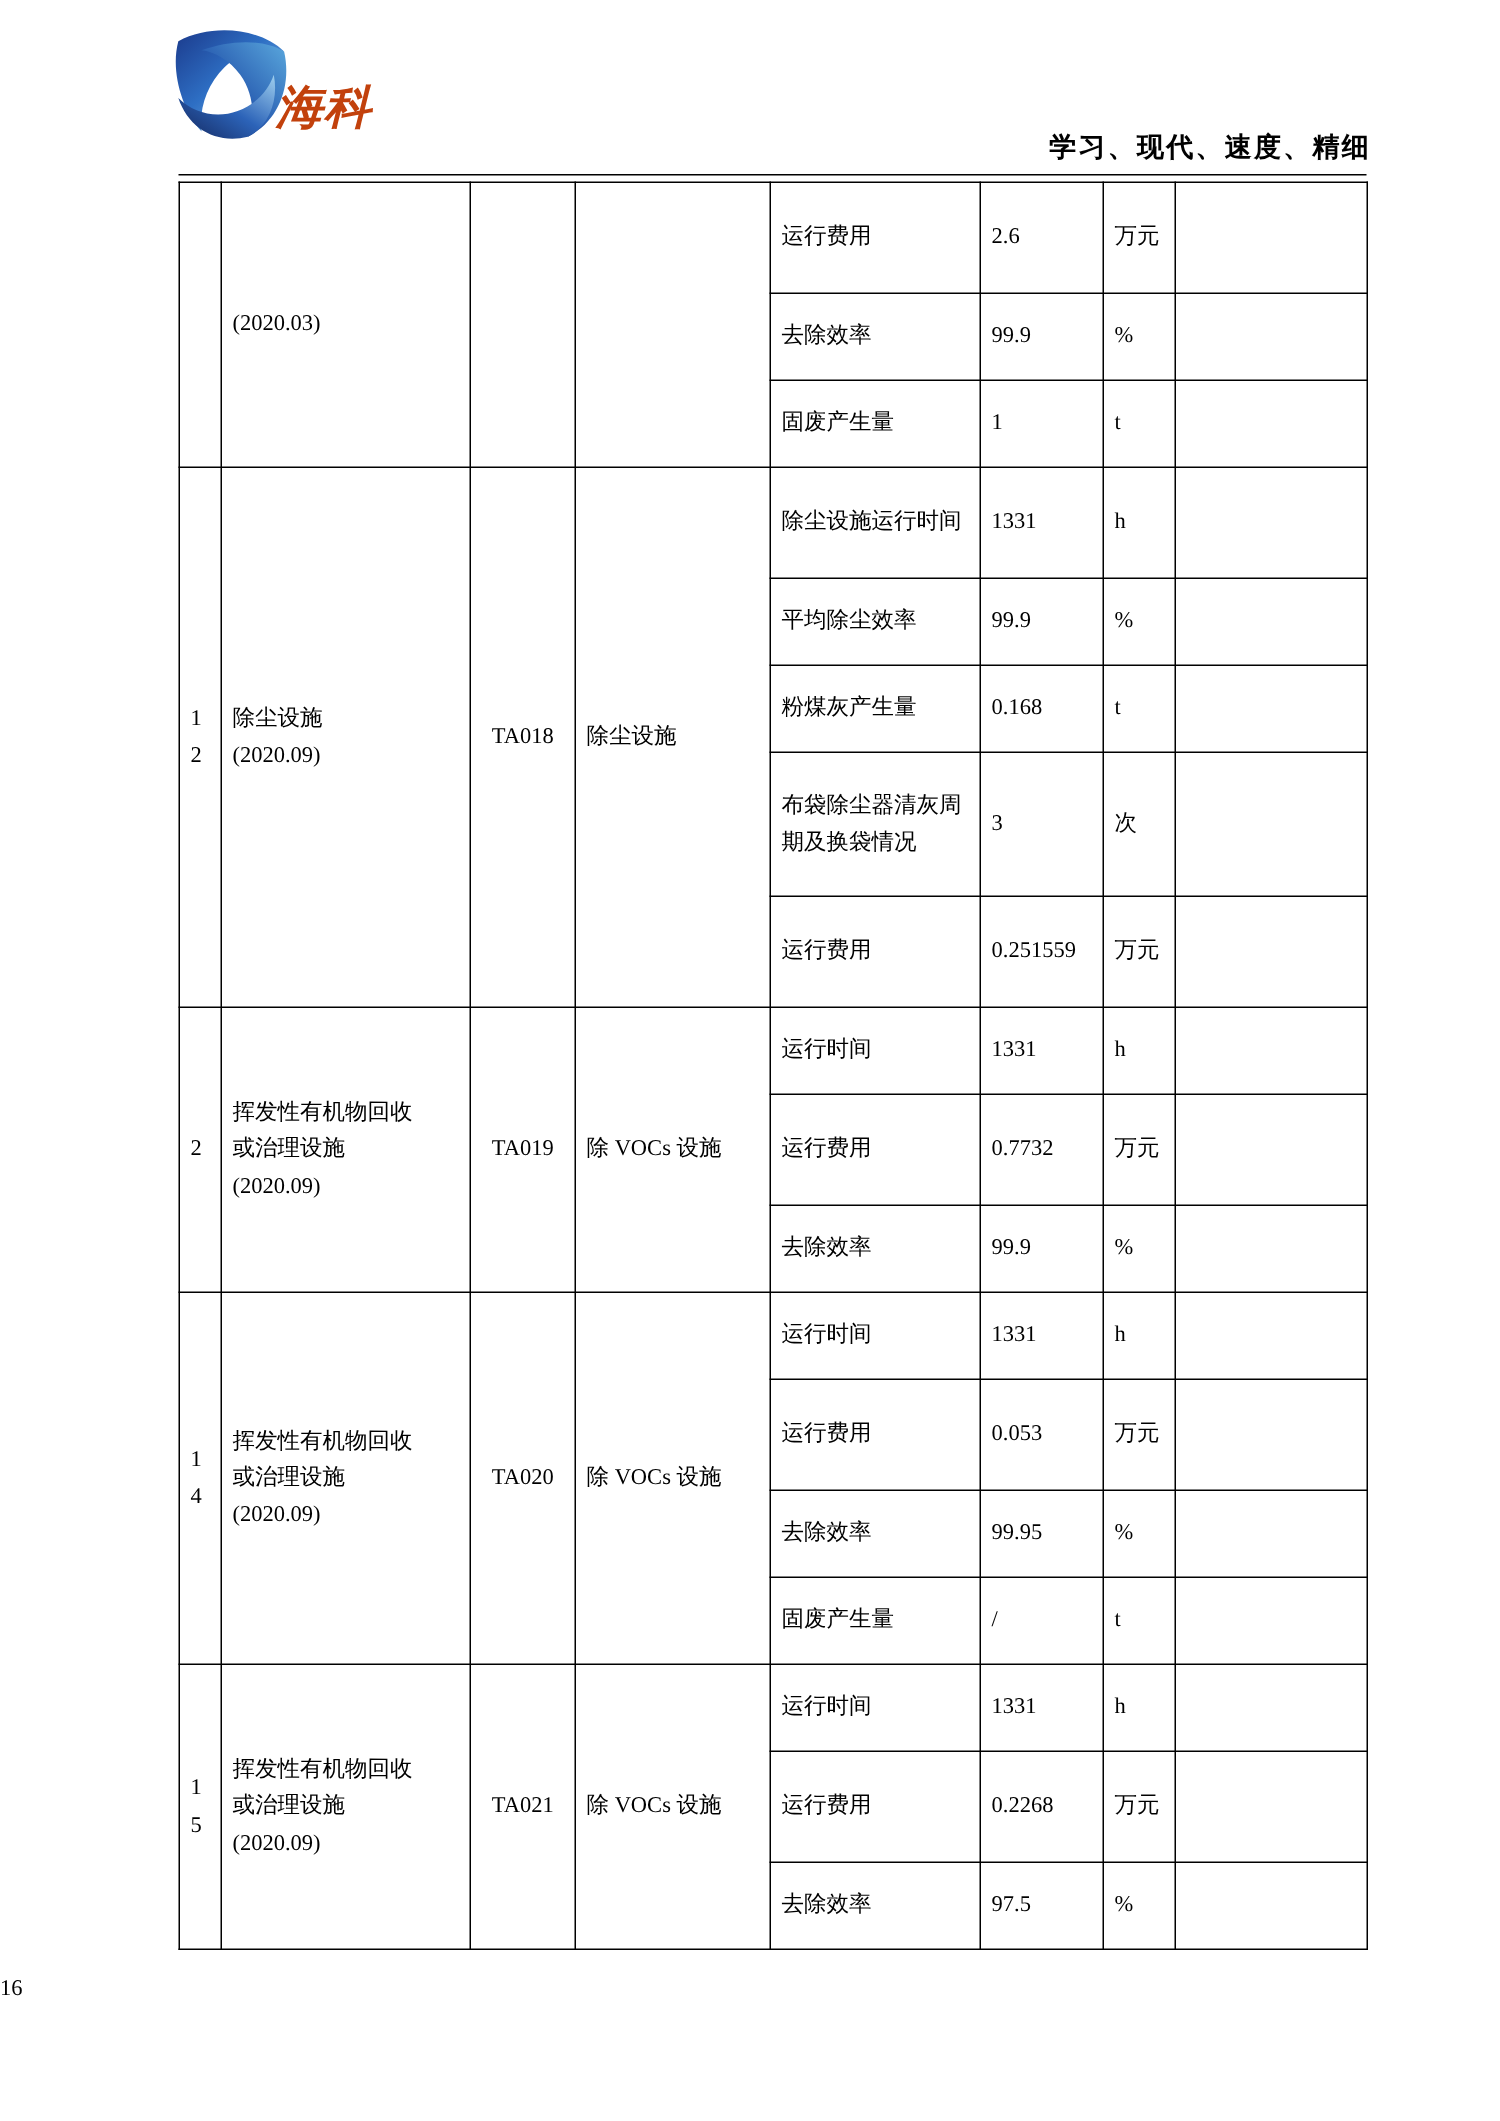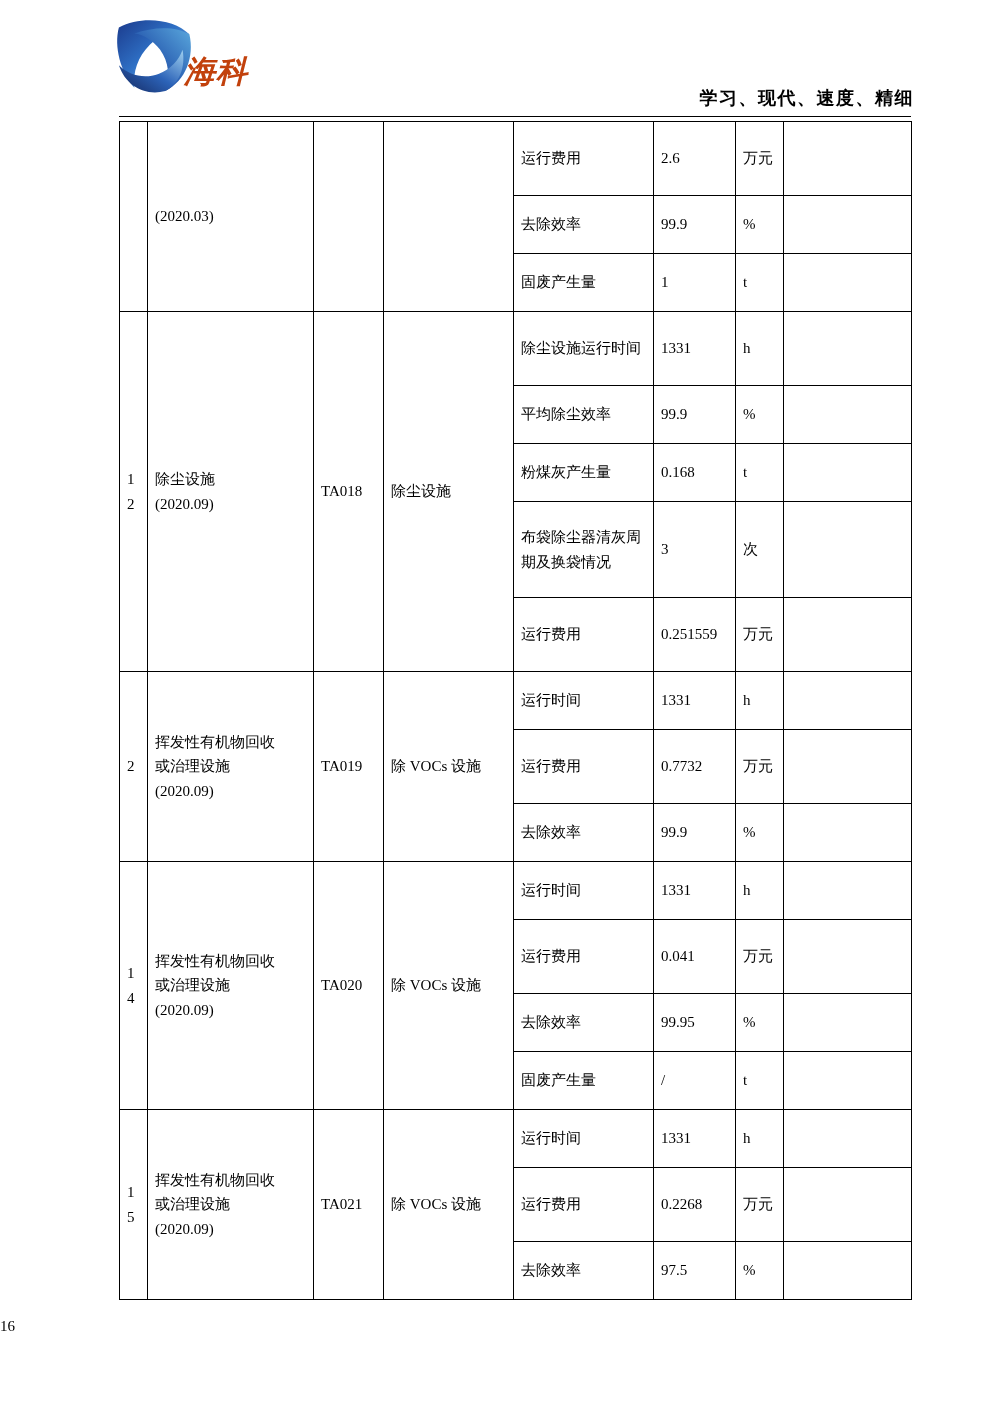--- a/index.html
+++ b/index.html
@@ -77,21 +77,21 @@
   .doc-table td {
     border: 1px solid #000;
     padding: 4px 7px;
     font-size: 15px;
     line-height: 1.62;
     vertical-align: middle;
     word-break: break-all;
   }
   .col-no      { width: 28px;  }
   .col-name    { width: 166px; }
-  .col-code    { width: 70px;  text-align: left; }
+  .col-code    { width: 70px;  text-align: center; }
   .col-type    { width: 130px; }
   .col-item    { width: 140px; }
   .col-value   { width: 82px;  }
   .col-unit    { width: 48px;  }
   .col-remark  { width: 128px; }
 
   .lat { font-family: "Liberation Serif", "DejaVu Serif", serif; }
   .h-std td { height: 58px; }
   .h-tall td { height: 74px; }
   .h-tall3 td { height: 96px; }
@@ -242,21 +242,21 @@
       </td>
       <td class="col-code lat" rowspan="4">TA020</td>
       <td class="col-type" rowspan="4">除 VOCs 设施</td>
       <td class="col-item">运行时间</td>
       <td class="col-value lat">1331</td>
       <td class="col-unit">h</td>
       <td class="col-remark"></td>
     </tr>
     <tr class="h-tall">
       <td class="col-item">运行费用</td>
-      <td class="col-value lat">0.041</td>
+      <td class="col-value lat">0.053</td>
       <td class="col-unit">万元</td>
       <td class="col-remark"></td>
     </tr>
     <tr class="h-std">
       <td class="col-item">去除效率</td>
       <td class="col-value lat">99.95</td>
       <td class="col-unit">%</td>
       <td class="col-remark"></td>
     </tr>
     <tr class="h-std">

